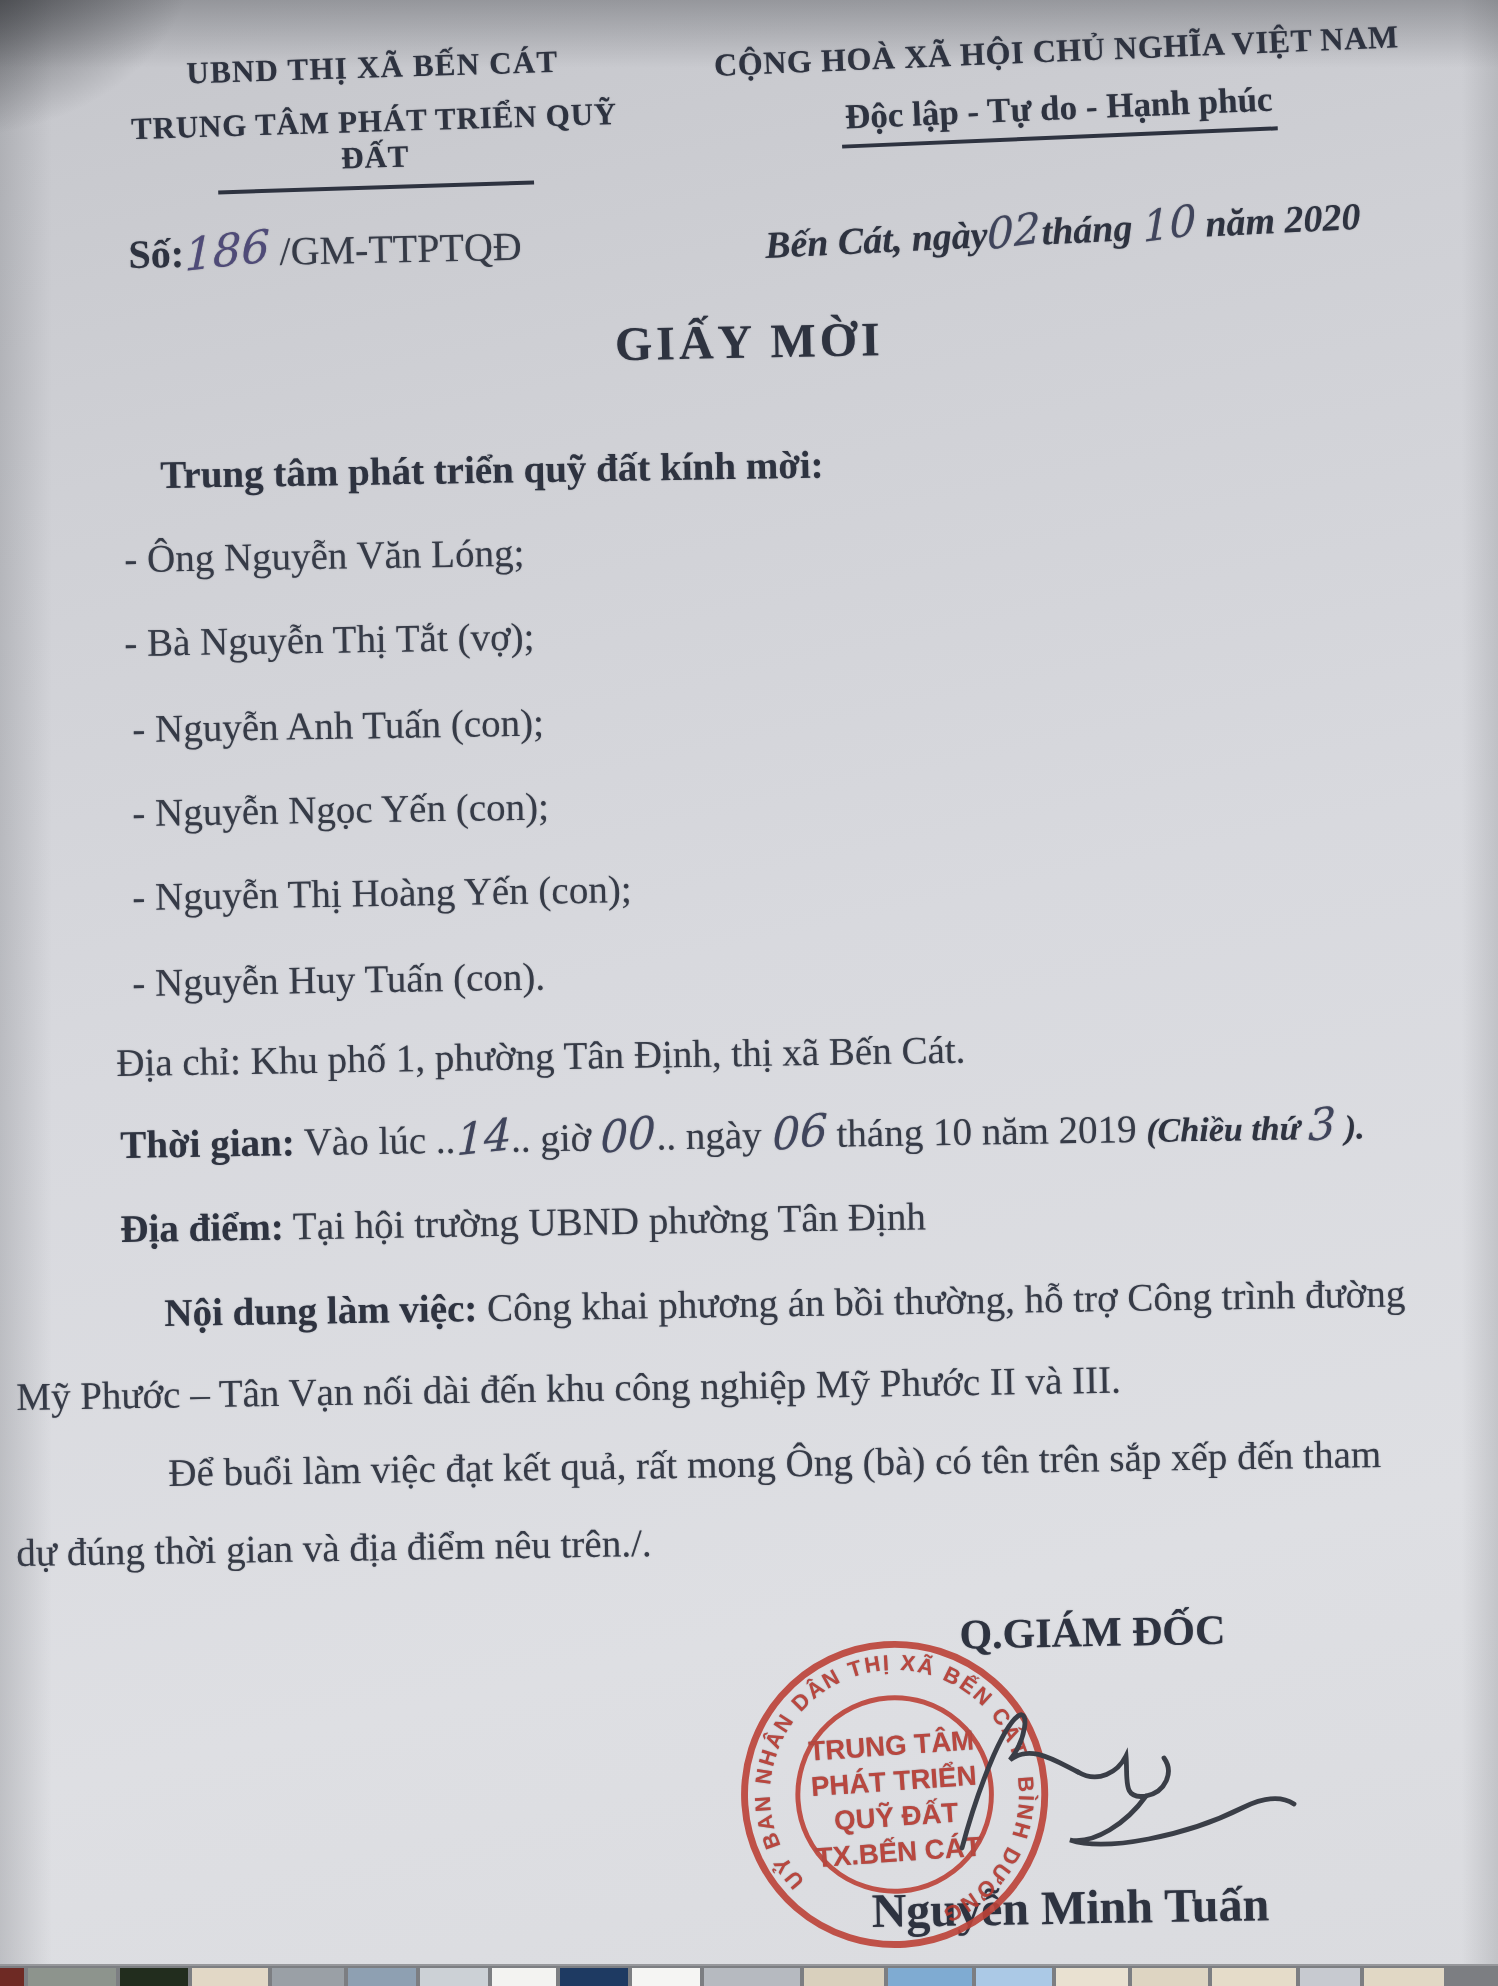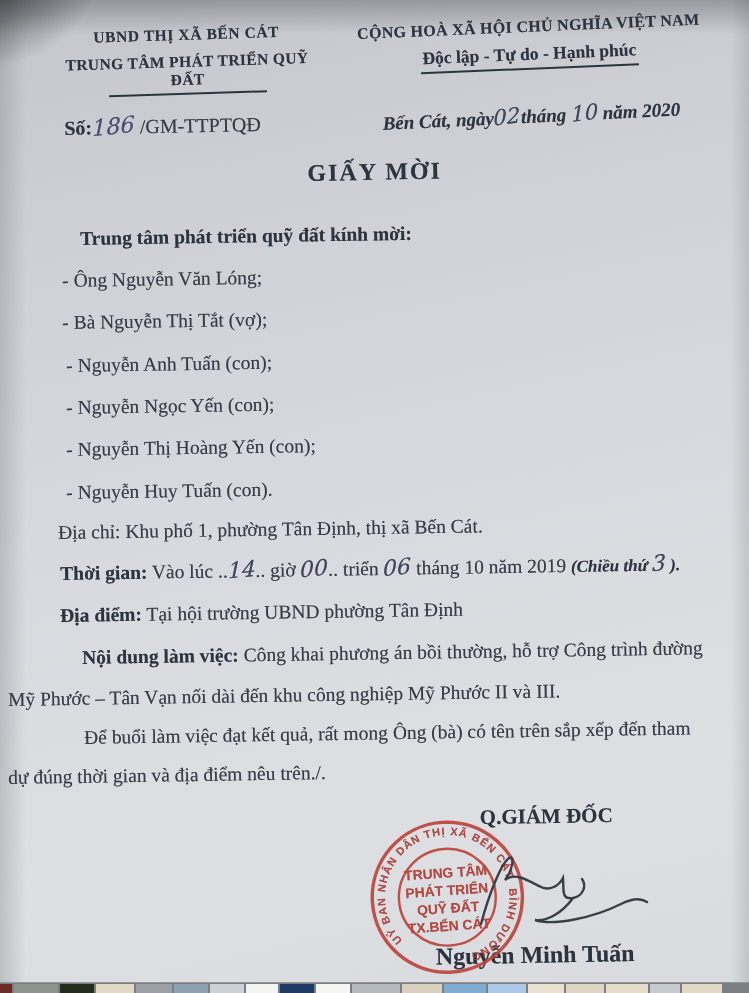--- a/index.html
+++ b/index.html
@@ -83,21 +83,21 @@
     <div class="abs body-line" style="left:66px;top:355px;">- Nguyễn Anh Tuấn (con);</div>
     <div class="abs body-line" style="left:66px;top:397px;">- Nguyễn Ngọc Yến (con);</div>
     <div class="abs body-line" style="left:66px;top:439px;">- Nguyễn Thị Hoàng Yến (con);</div>
     <div class="abs body-line" style="left:66px;top:482px;">- Nguyễn Huy Tuấn (con).</div>
 
     <div class="abs body-line" style="left:58px;top:522px;">
       <span>Địa chỉ:</span><span> Khu phố 1, phường Tân Định, thị xã Bến Cát.</span>
     </div>
 
     <div class="abs body-line" style="left:60px;top:562px;">
-      <span class="b">Thời gian:</span><span> Vào lúc ..</span><span class="hand dark">14</span><span>.. giờ </span><span class="hand dark">00</span><span>.. triển </span><span class="hand dark">06</span><span> tháng 10 năm 2019 </span><span class="note">(Chiều thứ </span><span class="hand dark">3</span><span class="note"> ).</span>
+      <span class="b">Thời gian:</span><span> Vào lúc ..</span><span class="hand dark">14</span><span>.. giờ </span><span class="hand dark">00</span><span>.. ngày </span><span class="hand dark">06</span><span> tháng 10 năm 2019 </span><span class="note">(Chiều thứ </span><span class="hand dark">3</span><span class="note"> ).</span>
     </div>
 
     <div class="abs body-line" style="left:60px;top:605px;">
       <span class="b">Địa điểm:</span><span> Tại hội trường UBND phường Tân Định</span>
     </div>
 
     <div class="abs body-line" style="left:82px;top:647px;">
       <span class="b">Nội dung làm việc:</span><span> Công khai phương án bồi thường, hỗ trợ Công trình đường</span>
     </div>
     <div class="abs body-line" style="left:8px;top:689px;">Mỹ Phước – Tân Vạn nối dài đến khu công nghiệp Mỹ Phước II và III.</div>

